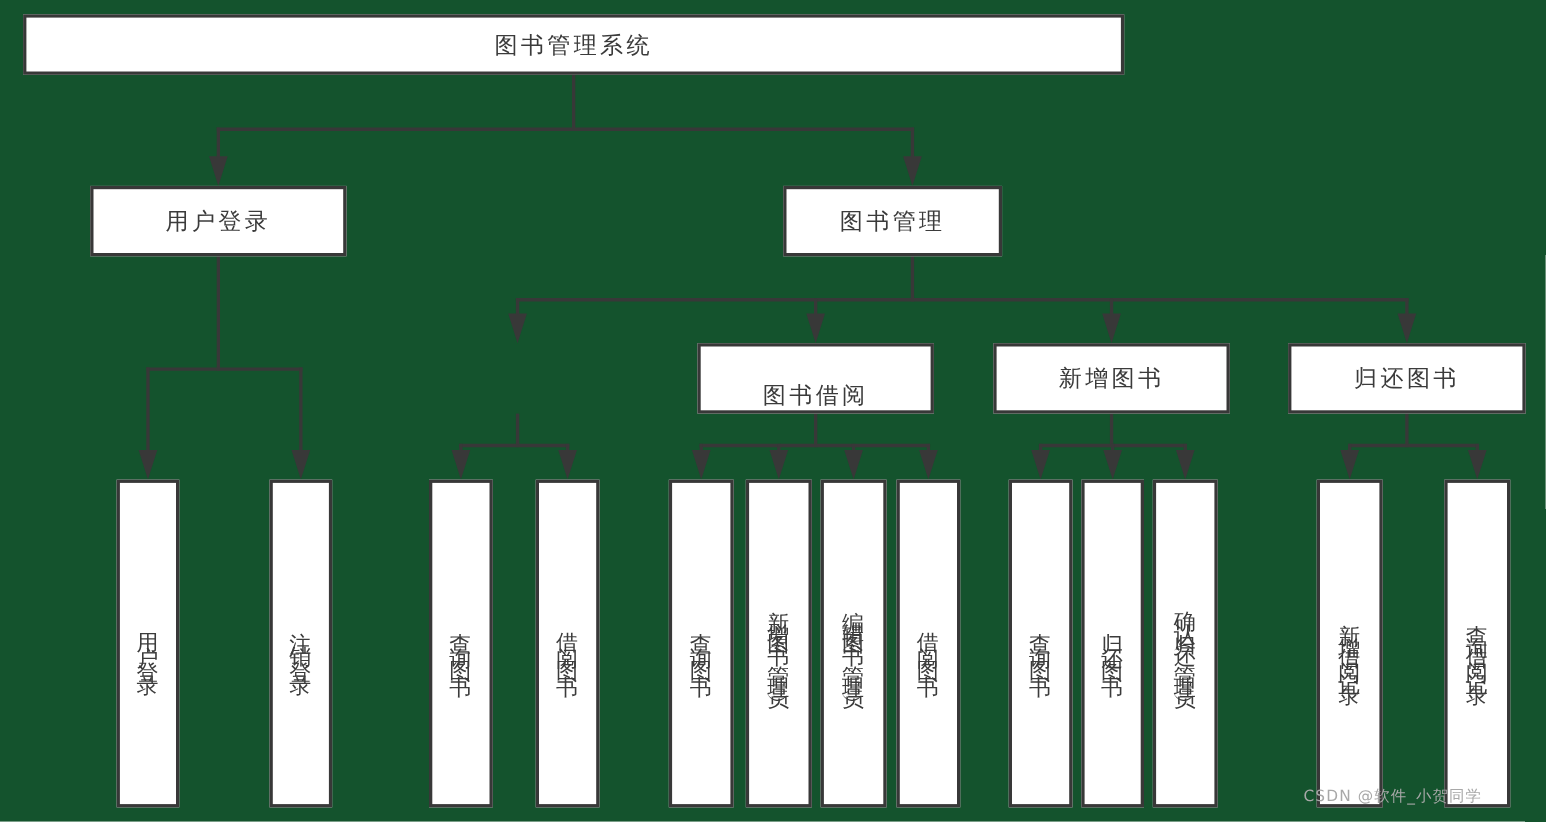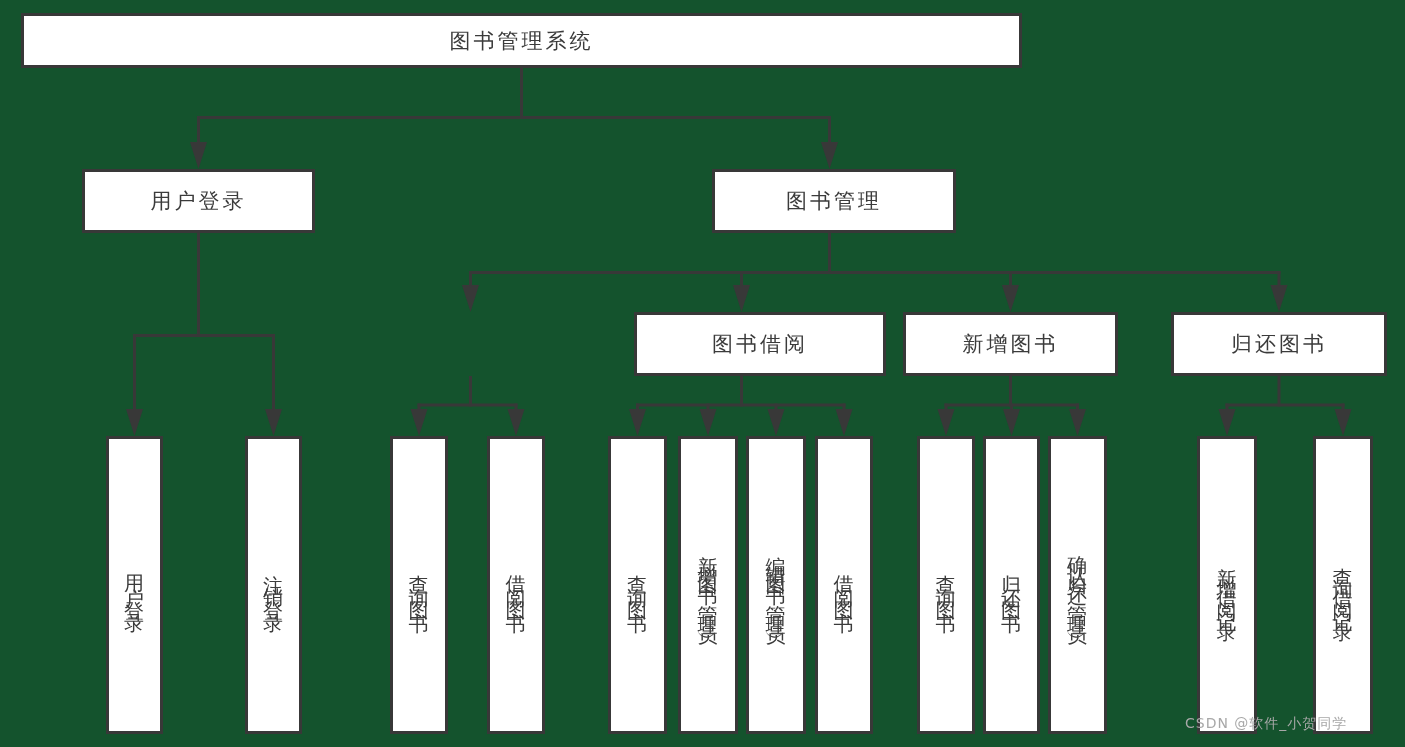--- a/index.html
+++ b/index.html
@@ -111,25 +111,25 @@
     </g>
   </svg>
 
   <div class="box" style="left:21px;top:13px;width:1001px;height:55px;">
     <span class="hlabel">图书管理系统</span>
   </div>
 
   <div class="box" style="left:82px;top:169px;width:233px;height:64px;">
     <span class="hlabel">用户登录</span>
   </div>
-  <div class="box" style="left:712px;top:169px;width:244px;height:64px;">
+  <div class="box" style="left:712px;top:169px;width:199px;height:64px;">
     <span class="hlabel">图书管理</span>
   </div>
 
-  <div class="box" style="left:634px;top:312px;width:252px;height:64px;">
+  <div class="box" style="left:634px;top:312px;width:215px;height:64px;align-items:flex-end;">
     <span class="hlabel">图书借阅</span>
   </div>
   <div class="box" style="left:903px;top:312px;width:215px;height:64px;">
     <span class="hlabel">新增图书</span>
   </div>
   <div class="box" style="left:1171px;top:312px;width:216px;height:64px;">
     <span class="hlabel">归还图书</span>
   </div>
 
   <div class="box" style="left:106px;top:436px;width:57px;height:298px;">

